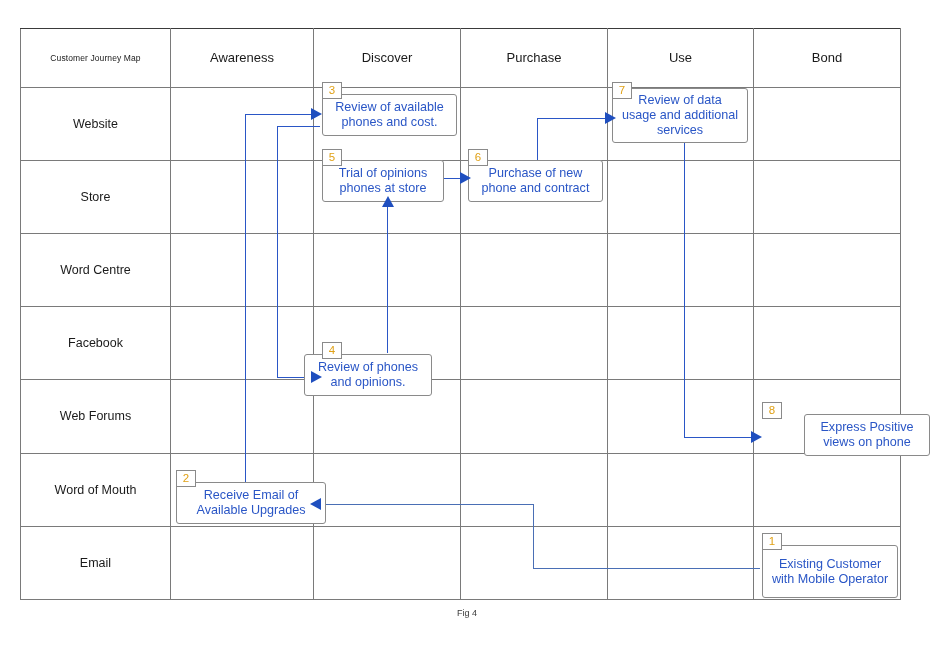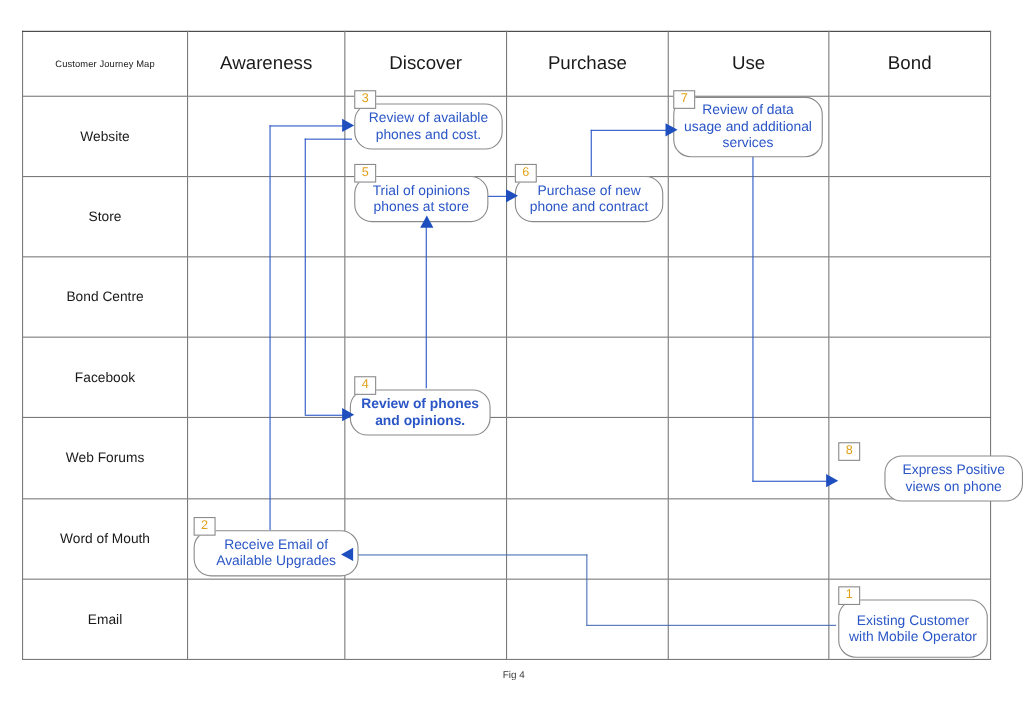--- a/index.html
+++ b/index.html
@@ -38,33 +38,33 @@
     text-align: center;
     vertical-align: middle;
     padding: 0;
     color: #1a1a1a;
   }
   .grid .outer-top td { border-top: 1.5px solid #3a3a3a; }
   .grid td.rowlabel {
     font-size: 12.5px;
   }
   .grid td.colhead {
-    font-size: 17px;
+    font-size: 13px;
   }
   .grid td.corner {
     font-size: 8.5px;
     letter-spacing: 0.1px;
   }
 
   
   .node {
     position: absolute;
     box-sizing: border-box;
     border: 1.1px solid #8a8a8a;
-    border-radius: 16px;
+    border-radius: 3px;
     background: #ffffff;
     color: #2a56c6;
     font-size: 12.6px;
     line-height: 15px;
     display: flex;
     align-items: center;
     justify-content: center;
     text-align: center;
     z-index: 6;
   }
@@ -159,21 +159,21 @@
       </tr>
       <tr style="height:65px">
         <td class="rowlabel">Store</td>
         <td></td>
         <td></td>
         <td></td>
         <td></td>
         <td></td>
       </tr>
       <tr style="height:65px">
-        <td class="rowlabel">Bond Centre</td>
+        <td class="rowlabel">Word Centre</td>
         <td></td>
         <td></td>
         <td></td>
         <td></td>
         <td></td>
       </tr>
       <tr style="height:65px">
         <td class="rowlabel">Facebook</td>
         <td></td>
         <td></td>
@@ -250,21 +250,21 @@
   <div class="node" style="left:322px; top:160px; width:122px; height:42px;">
     <span class="ntext">Trial of opinions phones at store</span>
   </div>
 
   <div class="badge" style="left:468px; top:149px;">6</div>
   <div class="node" style="left:468px; top:160px; width:135px; height:42px;">
     <span class="ntext">Purchase of new phone and contract</span>
   </div>
 
   <div class="badge" style="left:322px; top:342px;">4</div>
-  <div class="node" style="left:318px; top:354px; width:128px; height:42px;font-weight:bold;">
+  <div class="node" style="left:304px; top:354px; width:128px; height:42px;">
     <span class="ntext">Review of phones and opinions.</span>
   </div>
 
   <div class="badge" style="left:762px; top:402px;">8</div>
   <div class="node" style="left:804px; top:414px; width:126px; height:42px;">
     <span class="ntext">Express Positive views on phone</span>
   </div>
 
   <div class="badge" style="left:176px; top:470px;">2</div>
   <div class="node" style="left:176px; top:482px; width:150px; height:42px;">

